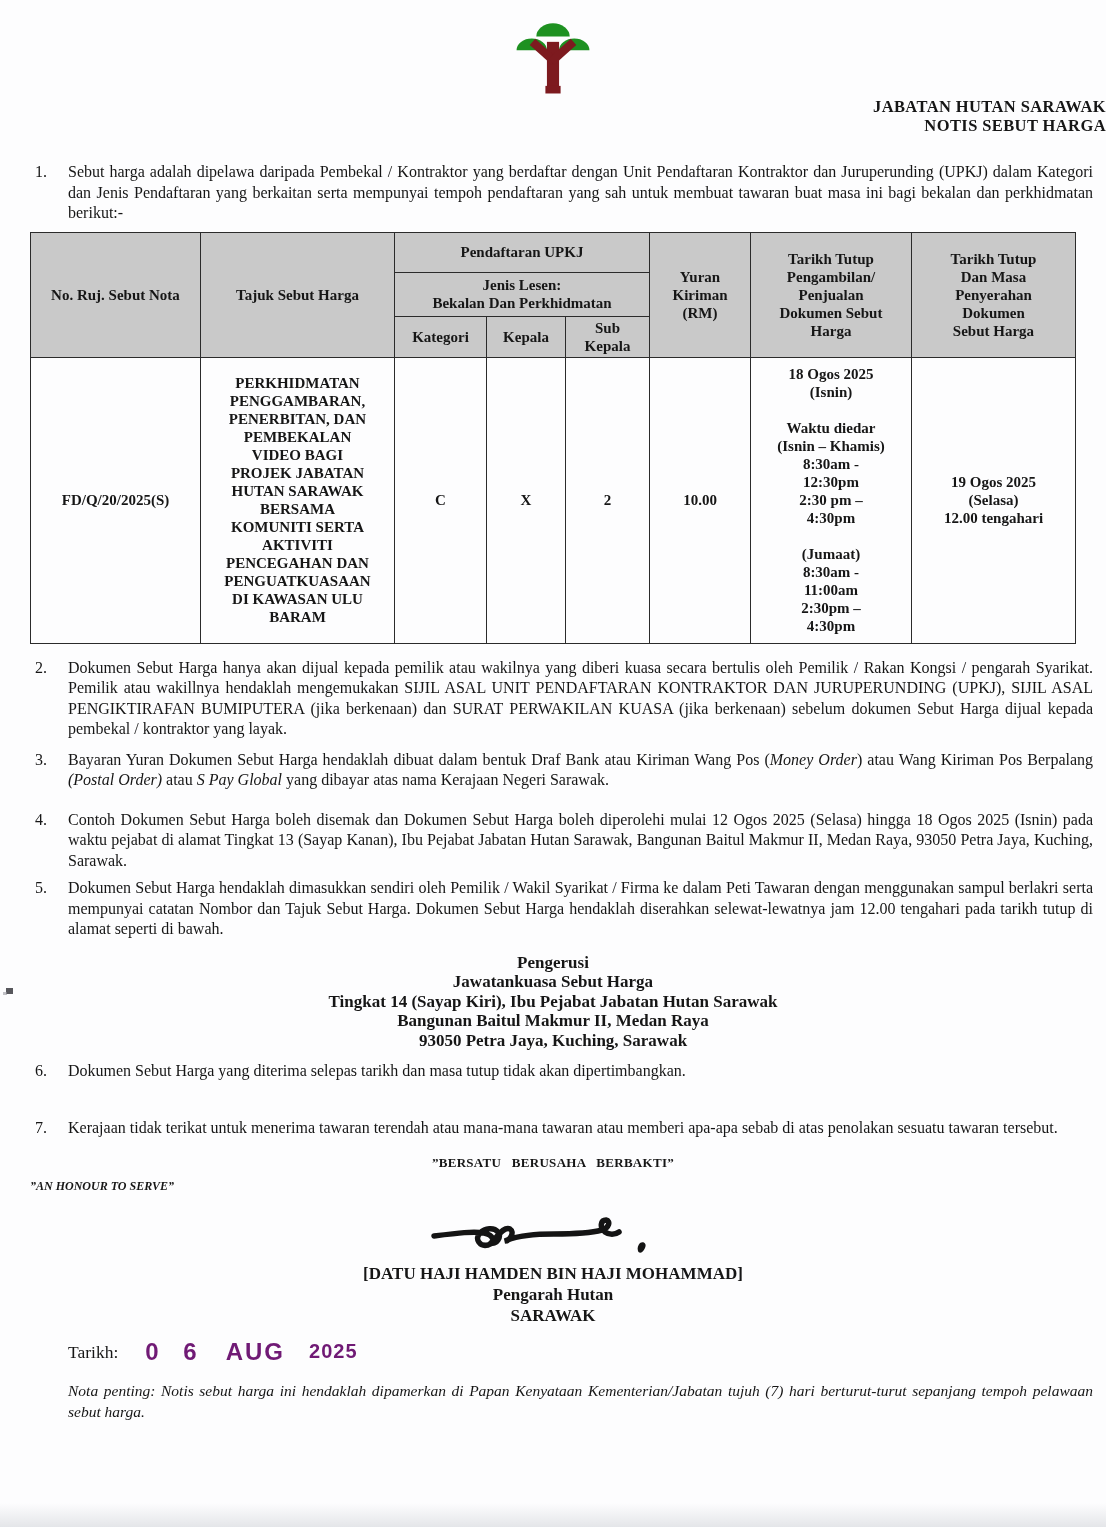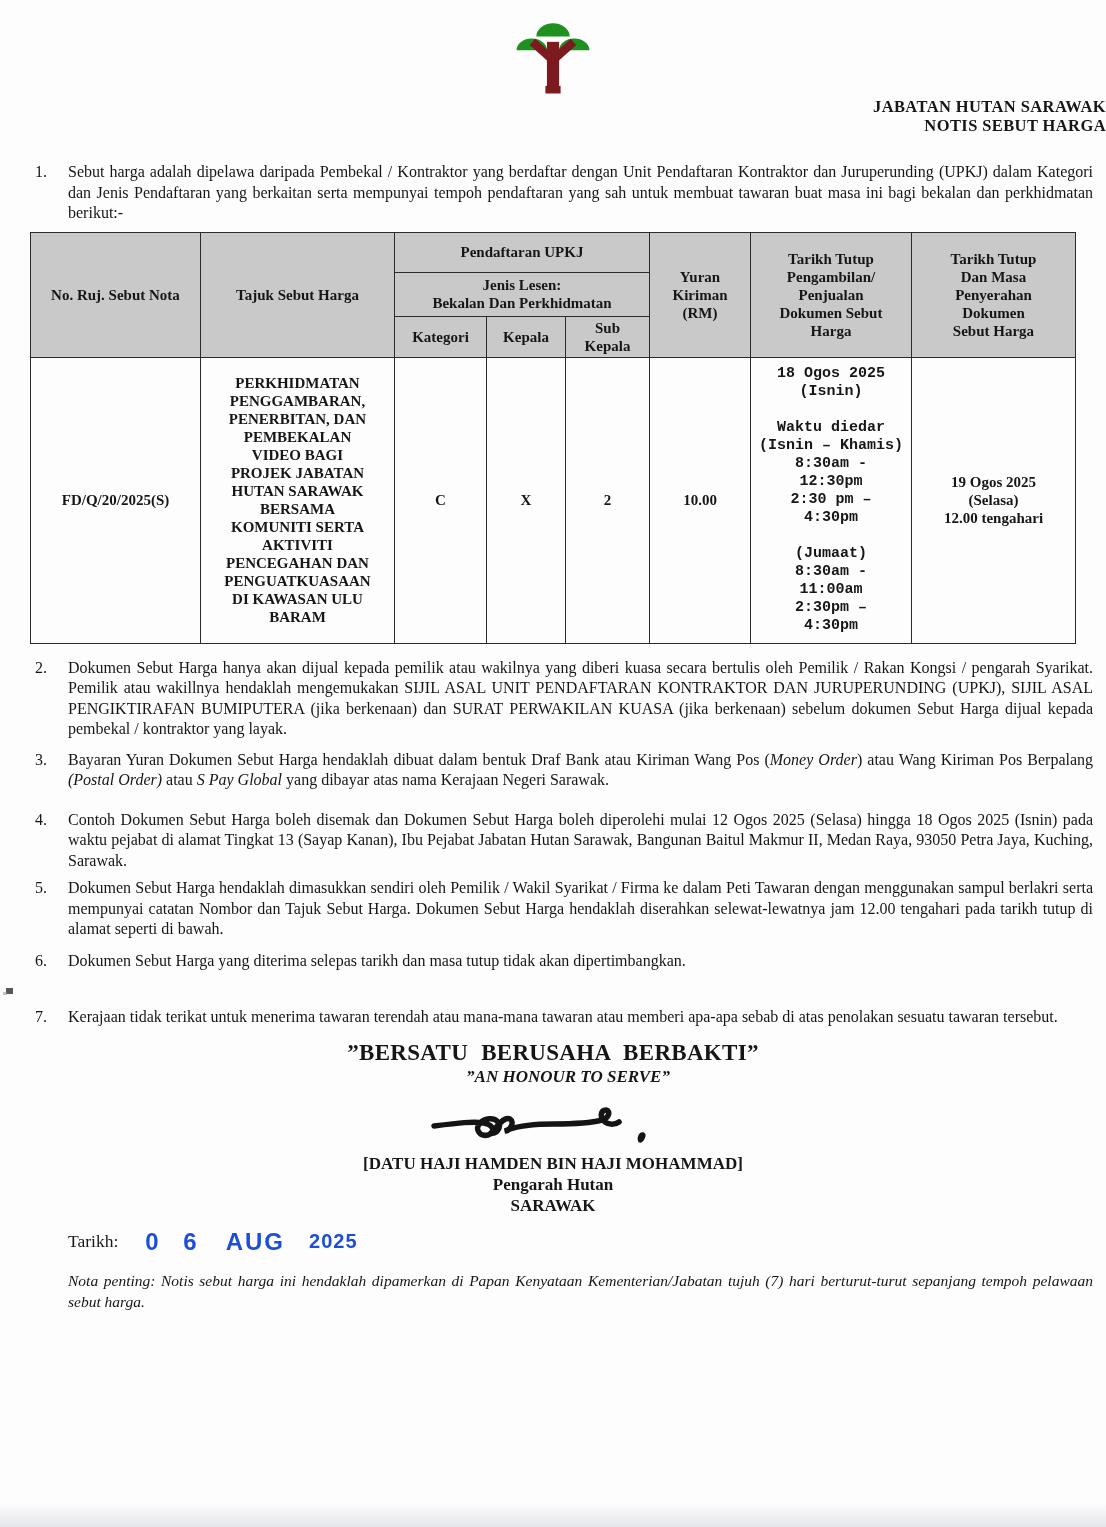--- a/index.html
+++ b/index.html
@@ -35,36 +35,36 @@
     vertical-align:middle;padding:2px 4px;font-size:15px;line-height:18px;
     overflow:hidden;
   }
   .tender-table thead th{background:#c9c9c9;}
   .tender-table thead tr.hr1{height:40px;}
   .tender-table thead tr.hr2{height:44px;}
   .tender-table thead tr.hr3{height:34px;}
   .tender-table tbody tr{height:286px;}
   .pre{white-space:pre-line;}
   .cell-title{font-size:15px;line-height:19.5px;}
-  .cell-sched{font-size:14.5px;line-height:19px;font-family:Liberation Mono, monospace;}
+  .cell-sched{font-size:14.5px;line-height:19px;}
   .cell-deadline{font-size:15px;line-height:20px;}
   
   .address{margin-top:13px;text-align:center;font-weight:bold;
     font-size:17px;line-height:19.5px;white-space:pre-line;}
-  .motto1{margin-top:14px;text-align:center;font-weight:bold;font-size:23px;
+  .motto1{margin-top:14px;text-align:center;font-weight:bold;font-size:13px;
     line-height:21px;word-spacing:7px;letter-spacing:.3px;}
-  .motto2{margin-top:3px;text-align:center;font-weight:bold;font-style:italic;
-    font-size:17px;line-height:21px;margin-left:30px;}
+  .motto2{margin-top:3px;text-align:left;font-weight:bold;font-style:italic;
+    font-size:12px;line-height:21px;margin-left:30px;}
   .sig-wrap{margin-top:8px;text-align:center;height:58px;}
   .signatory{text-align:center;font-weight:bold;font-size:17px;line-height:21px;}
   
   .date-row{margin:12px 0 0 68px;display:flex;align-items:center;}
   .date-label{font-size:17.5px;}
   .date-stamp{
-    margin-left:27px;color:#1d4ed8;font-family:"Liberation Sans", sans-serif;
+    margin-left:27px;color:#701a75;font-family:"Liberation Sans", sans-serif;
     font-weight:bold;font-size:24px;display:flex;align-items:baseline;
   }
   .stamp-day{letter-spacing:9px;}
   .stamp-month{margin-left:20px;letter-spacing:2px;}
   .stamp-year{margin-left:24px;font-size:20px;letter-spacing:1px;position:relative;top:-2px;}
   
   .nota{margin:14px 13px 0 68px;font-size:15.5px;line-height:21px;
     font-style:italic;text-align:justify;}
   
   .speck1{position:absolute;left:6px;top:988px;width:7px;height:6px;background:#3a3a40;opacity:.85;}
@@ -194,20 +194,25 @@
   </div>
   <div class="clause mt-c4">
     <div class="clause-num">4.</div>
     <div class="clause-body"><span>Contoh Dokumen Sebut Harga boleh disemak dan Dokumen Sebut Harga boleh diperolehi mulai </span><span class="b">12 Ogos 2025 (Selasa)</span><span> hingga </span><span class="b">18 Ogos 2025 (Isnin)</span><span> pada waktu pejabat di alamat </span><span class="b">Tingkat 13 (Sayap Kanan), Ibu Pejabat Jabatan Hutan Sarawak, Bangunan Baitul Makmur II, Medan Raya, 93050 Petra Jaya, Kuching, Sarawak.</span></div>
   </div>
   <div class="clause mt-c5">
     <div class="clause-num">5.</div>
     <div class="clause-body"><span>Dokumen Sebut Harga hendaklah dimasukkan sendiri oleh Pemilik / Wakil Syarikat / Firma ke dalam Peti Tawaran dengan menggunakan </span><span class="b">sampul berlakri</span><span> serta mempunyai catatan </span><span class="b">Nombor</span><span> dan </span><span class="b">Tajuk Sebut Harga</span><span>. Dokumen Sebut Harga hendaklah diserahkan selewat-lewatnya </span><span class="b">jam 12.00 tengahari</span><span> pada tarikh tutup di alamat seperti di bawah.</span></div>
   </div>
 
+  <div class="address">Pengerusi
+Jawatankuasa Sebut Harga
+Tingkat 14 (Sayap Kiri), Ibu Pejabat Jabatan Hutan Sarawak
+Bangunan Baitul Makmur II, Medan Raya
+93050 Petra Jaya, Kuching, Sarawak</div>
 
   <div class="clause mt-c6">
     <div class="clause-num">6.</div>
     <div class="clause-body"><span>Dokumen Sebut Harga yang diterima selepas tarikh dan masa tutup tidak akan dipertimbangkan.</span></div>
   </div>
   <div class="clause mt-c7">
     <div class="clause-num">7.</div>
     <div class="clause-body"><span>Kerajaan tidak terikat untuk menerima tawaran terendah atau mana-mana tawaran atau memberi apa-apa sebab di atas penolakan sesuatu tawaran tersebut.</span></div>
   </div>
 

